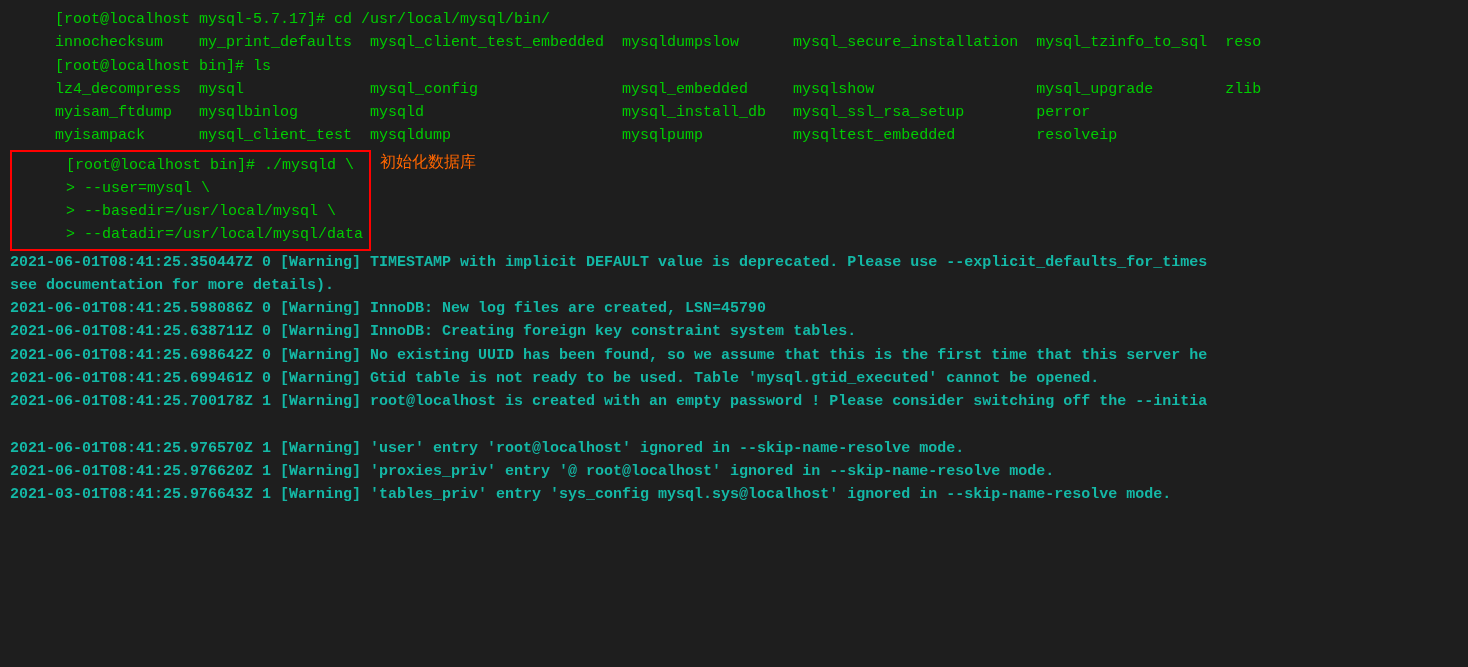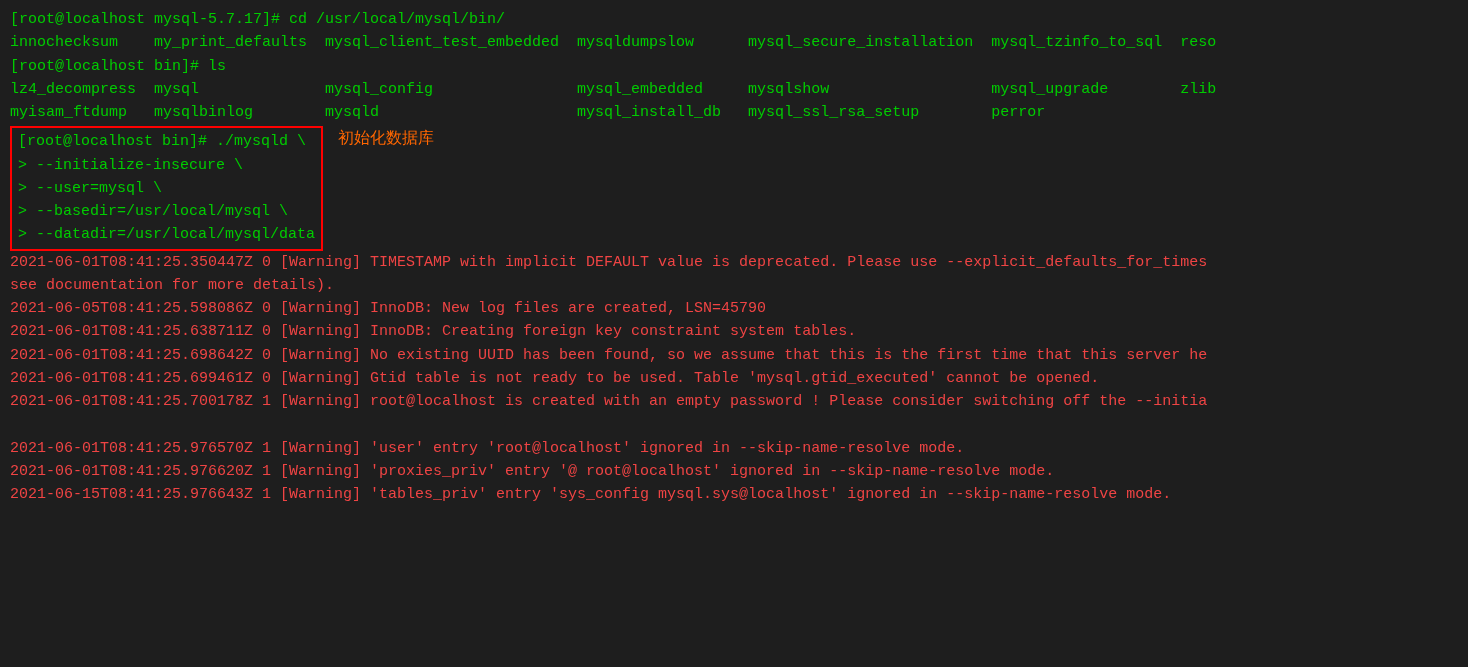--- a/index.html
+++ b/index.html
@@ -15,76 +15,79 @@
     .terminal {
       background-color: #1e1e1e;
       padding: 8px 10px;
       line-height: 1.55;
     }
     .green { color: #00cc00; }
     .chinese-annotation {
       color: #ff6600;
       font-family: 'SimSun', 'Arial', sans-serif;
       font-size: 16px;
-      margin-left: 15px;
+      margin-left: 9px;
     }
     .block-line {
       white-space: pre;
       color: #00cc00;
+      margin-left: 48px;
     }
     .warning-line {
       white-space: pre;
-      color: #ef4444;
+      color: #14b8a6;
       overflow: hidden;
+      font-weight: bold;
     }
     @keyframes blink {
       50% { opacity: 0; }
     }
     .init-block {
       display: inline-block;
       border: 2px solid red;
       padding: 2px 6px;
     }
     .row {
       white-space: pre;
       overflow: hidden;
+      margin-left: 45px;
     }
   </style>
 </head>
 <body>
 
 <div class="terminal">
 
   <div class="row green">[root@localhost mysql-5.7.17]# cd /usr/local/mysql/bin/</div>
   <div class="row green">innochecksum    my_print_defaults  mysql_client_test_embedded  mysqldumpslow      mysql_secure_installation  mysql_tzinfo_to_sql  reso</div>
 
   <div class="row green">[root@localhost bin]# ls</div>
   <div class="row green">lz4_decompress  mysql              mysql_config                mysql_embedded     mysqlshow                  mysql_upgrade        zlib</div>
   <div class="row green">myisam_ftdump   mysqlbinlog        mysqld                      mysql_install_db   mysql_ssl_rsa_setup        perror</div>
+  <div class="row green">myisampack      mysql_client_test  mysqldump                   mysqlpump          mysqltest_embedded         resolveip</div>
 
   <div style="display: flex; align-items: flex-start; margin-top: 2px;">
     <div class="init-block">
       <div class="block-line">[root@localhost bin]# ./mysqld \</div>
-      <div class="block-line">&gt; --initialize-insecure \</div>
       <div class="block-line">&gt; --user=mysql \</div>
       <div class="block-line">&gt; --basedir=/usr/local/mysql \</div>
       <div class="block-line">&gt; --datadir=/usr/local/mysql/data</div>
     </div>
     <span class="chinese-annotation">初始化数据库</span>
   </div>
 
   <div class="warning-line">2021-06-01T08:41:25.350447Z 0 [Warning] TIMESTAMP with implicit DEFAULT value is deprecated. Please use --explicit_defaults_for_times</div>
   <div class="warning-line">see documentation for more details).</div>
-  <div class="warning-line">2021-06-05T08:41:25.598086Z 0 [Warning] InnoDB: New log files are created, LSN=45790</div>
+  <div class="warning-line">2021-06-01T08:41:25.598086Z 0 [Warning] InnoDB: New log files are created, LSN=45790</div>
   <div class="warning-line">2021-06-01T08:41:25.638711Z 0 [Warning] InnoDB: Creating foreign key constraint system tables.</div>
   <div class="warning-line">2021-06-01T08:41:25.698642Z 0 [Warning] No existing UUID has been found, so we assume that this is the first time that this server he</div>
   <div class="warning-line">2021-06-01T08:41:25.699461Z 0 [Warning] Gtid table is not ready to be used. Table 'mysql.gtid_executed' cannot be opened.</div>
   <div class="warning-line">2021-06-01T08:41:25.700178Z 1 [Warning] root@localhost is created with an empty password ! Please consider switching off the --initia</div>
   <div class="warning-line">&nbsp;</div>
   <div class="warning-line">2021-06-01T08:41:25.976570Z 1 [Warning] 'user' entry 'root@localhost' ignored in --skip-name-resolve mode.</div>
   <div class="warning-line">2021-06-01T08:41:25.976620Z 1 [Warning] 'proxies_priv' entry '@ root@localhost' ignored in --skip-name-resolve mode.</div>
-  <div class="warning-line">2021-06-15T08:41:25.976643Z 1 [Warning] 'tables_priv' entry 'sys_config mysql.sys@localhost' ignored in --skip-name-resolve mode.</div>
+  <div class="warning-line">2021-03-01T08:41:25.976643Z 1 [Warning] 'tables_priv' entry 'sys_config mysql.sys@localhost' ignored in --skip-name-resolve mode.</div>
 
   <div style="white-space: pre;">
     
   </div>
 
 </div>
 
 </body></html>

